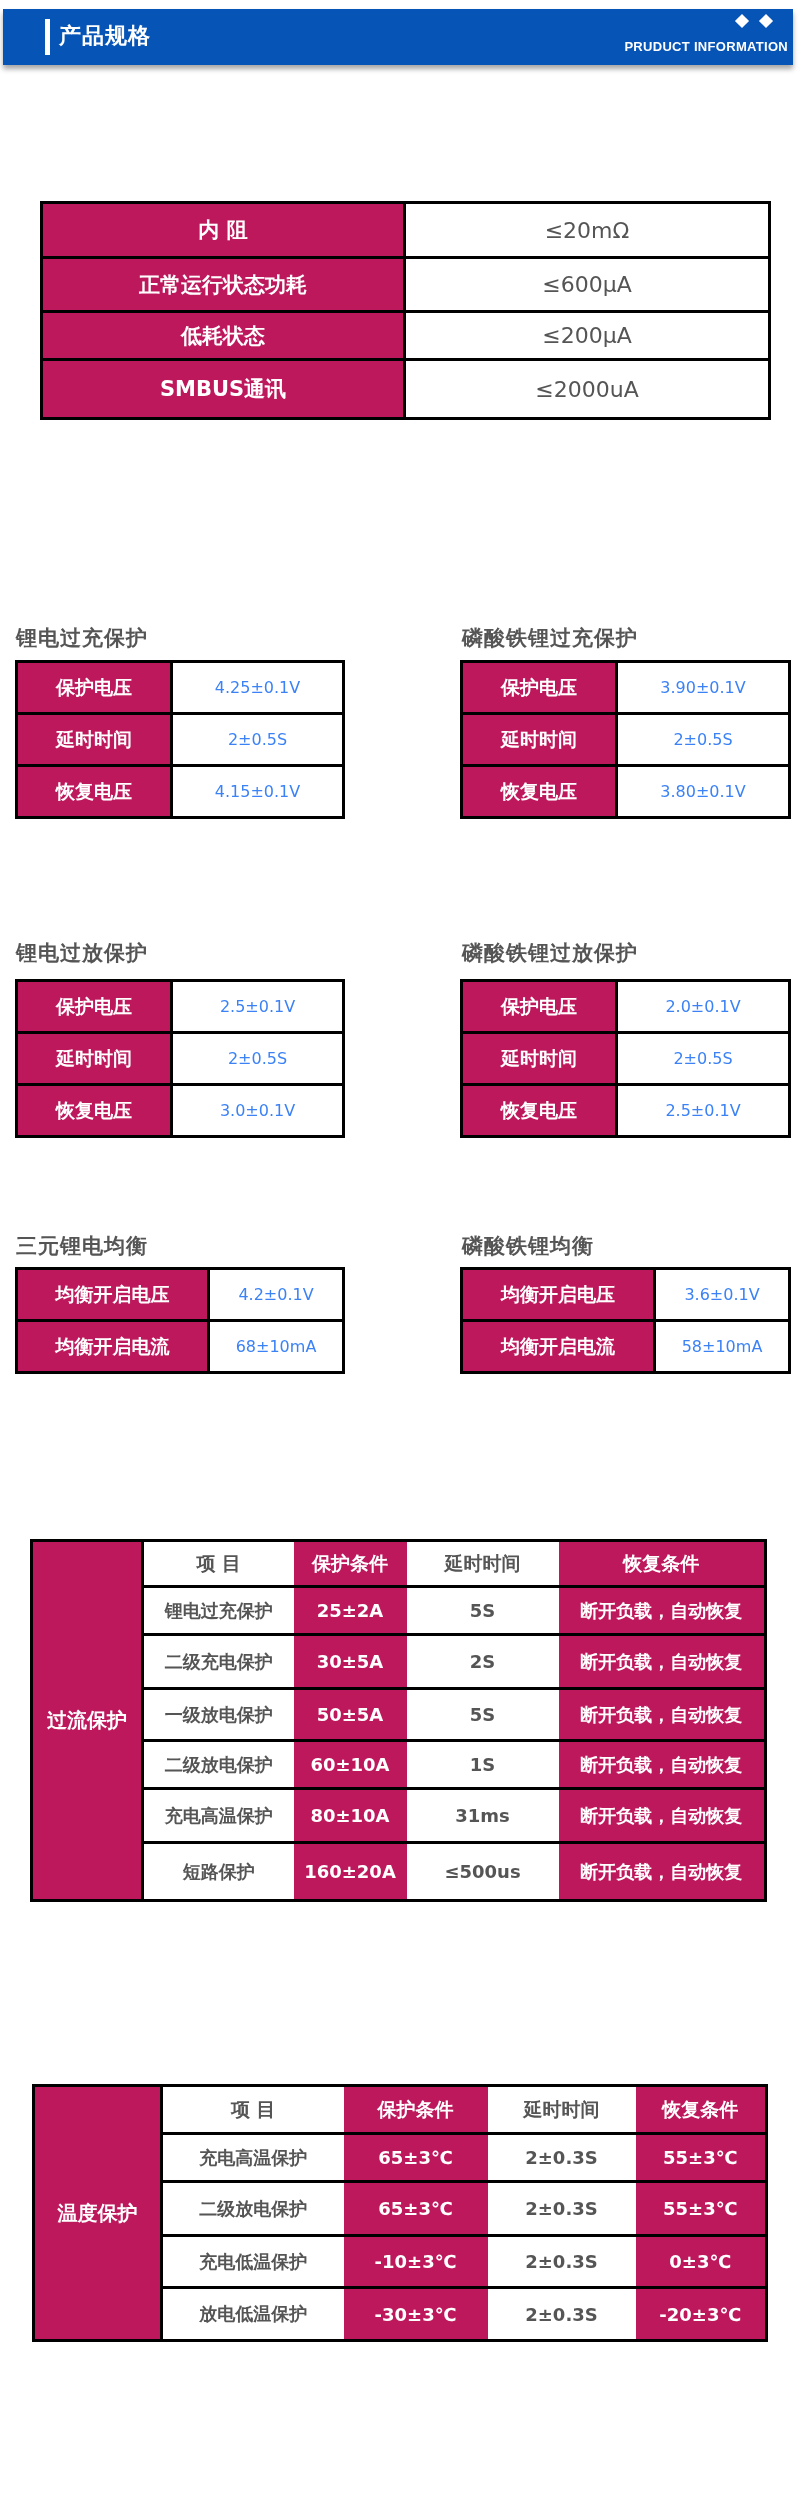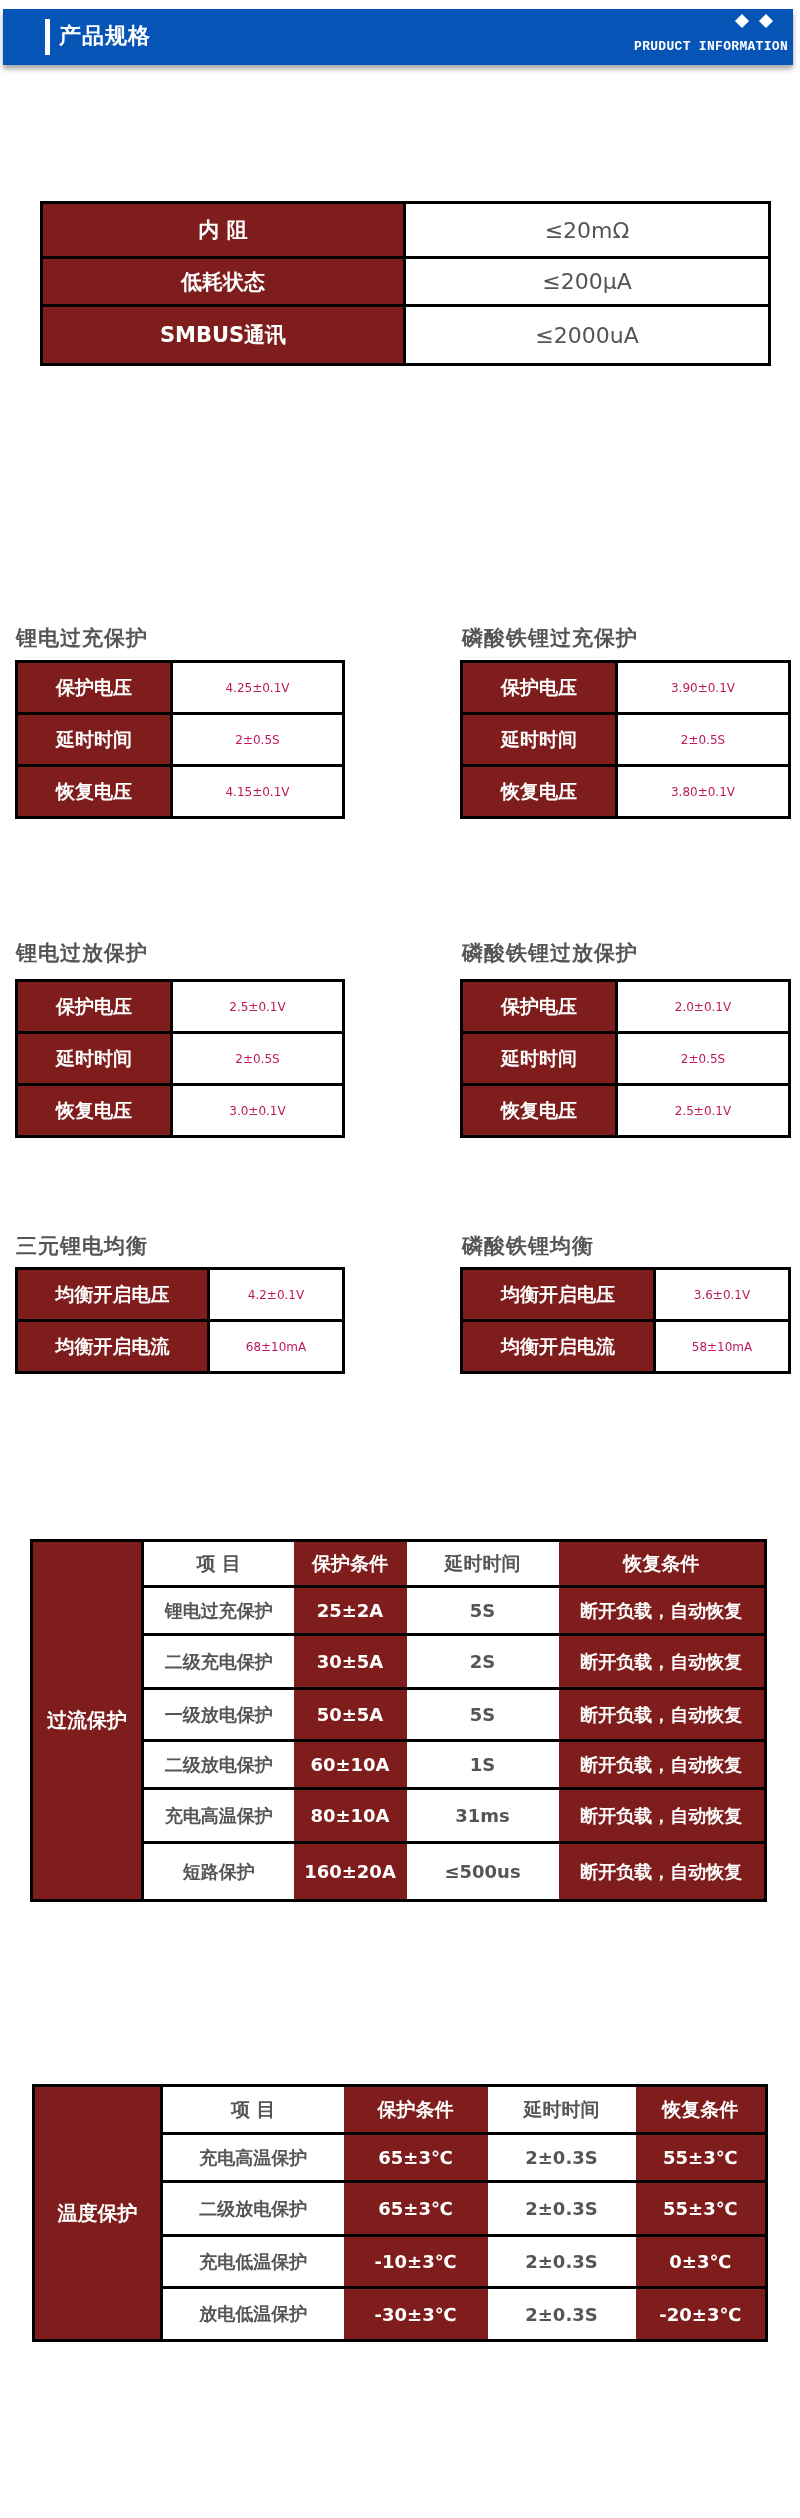--- a/index.html
+++ b/index.html
@@ -8,37 +8,37 @@
 
   .banner {
     position: absolute; left: 3px; top: 9px; width: 790px; height: 56px;
     background: #0654b6;
     box-shadow: 0 4px 5px rgba(0,0,0,0.35);
   }
   .banner .bar { position: absolute; left: 42px; top: 10px; width: 5px; height: 36px; background: #ffffff; }
   .banner .title { position: absolute; left: 56px; top: 12px; color: #fff; font-size: 22px; font-weight: bold; line-height: 30px; letter-spacing: 1px; }
   .banner .diamonds { position: absolute; left: 730px; top: 5px; width: 44px; height: 16px; }
   .banner .diamond { position: absolute; top: 2px; width: 10px; height: 10px; background: #fff; transform: rotate(45deg); }
-  .banner .en { position: absolute; right: 5px; top: 30px; color: #fff; font-size: 13px; font-weight: bold; letter-spacing: 0.3px; font-family: Liberation Mono, monospace; }
+  .banner .en { position: absolute; right: 5px; top: 30px; color: #fff; font-size: 13px; font-weight: bold; letter-spacing: 0.3px; font-family: Liberation Sans, sans-serif; }
 
   table { position: absolute; border-collapse: collapse; border: 3px solid #000; table-layout: fixed; }
   td { border: 3px solid #000; text-align: center; vertical-align: middle; padding: 0; white-space: nowrap; font-weight: bold; }
-  td.blue { background: #7f1d1d; color: #ffffff; margin-left: 11px; }
+  td.blue { background: #be185d; color: #ffffff; margin-left: 11px; }
   td.white { background: #ffffff; color: #555555; }
 
   .section-title { position: absolute; font-size: 21px; font-weight: bold; color: #555555; line-height: 26px; letter-spacing: 1px; }
 
   
   #spec { left: 40px; top: 201px; width: 728px; }
   #spec td { font-size: 21px; }
   #spec td.blue { border-right: none; }
   #spec td.white { font-weight: normal; color: #555; font-size: 22px; }
 
   .small-table td { font-size: 19px; height: 52px; }
-  .small-table td.white { font-weight: normal; color: #be185d; font-size: 12px; }
+  .small-table td.white { font-weight: normal; color: #3b82f6; font-size: 16px; }
 
   .grid td { font-size: 18px; }
   .grid td.white { color: #555; }
 </style>
 </head>
 <body>
 
 <div class="banner">
   <div class="bar"></div>
   <div class="title">产品规格</div>
@@ -52,20 +52,24 @@
 <table id="spec">
   <colgroup>
       <col style="width:363px">
       <col style="width:365px">
     </colgroup>
   <tbody>
       <tr style="height:55px">
     <td class="blue">内 阻</td>
     <td class="white">≤20mΩ</td>
   </tr>
+  <tr style="height:54px">
+    <td class="blue">正常运行状态功耗</td>
+    <td class="white">≤600μA</td>
+  </tr>
   <tr style="height:48px">
     <td class="blue">低耗状态</td>
     <td class="white">≤200μA</td>
   </tr>
   <tr style="height:59px">
     <td class="blue">SMBUS通讯</td>
     <td class="white">≤2000uA</td>
   </tr>
 </tbody>
   </table>

